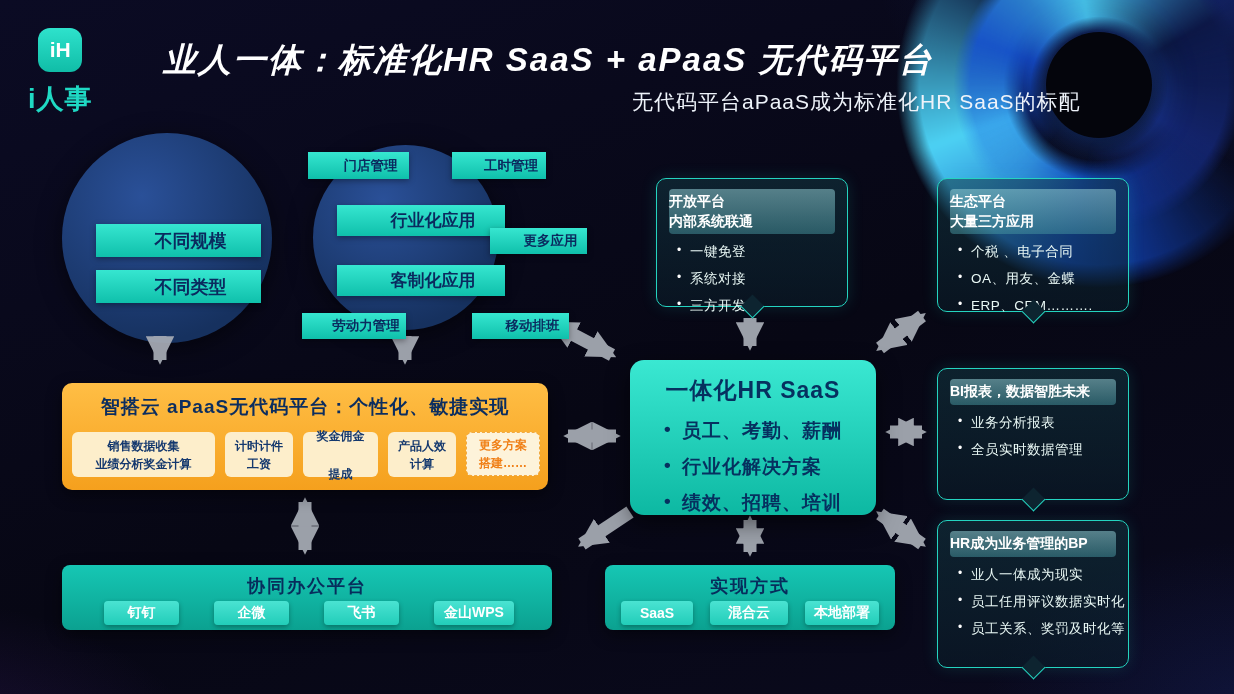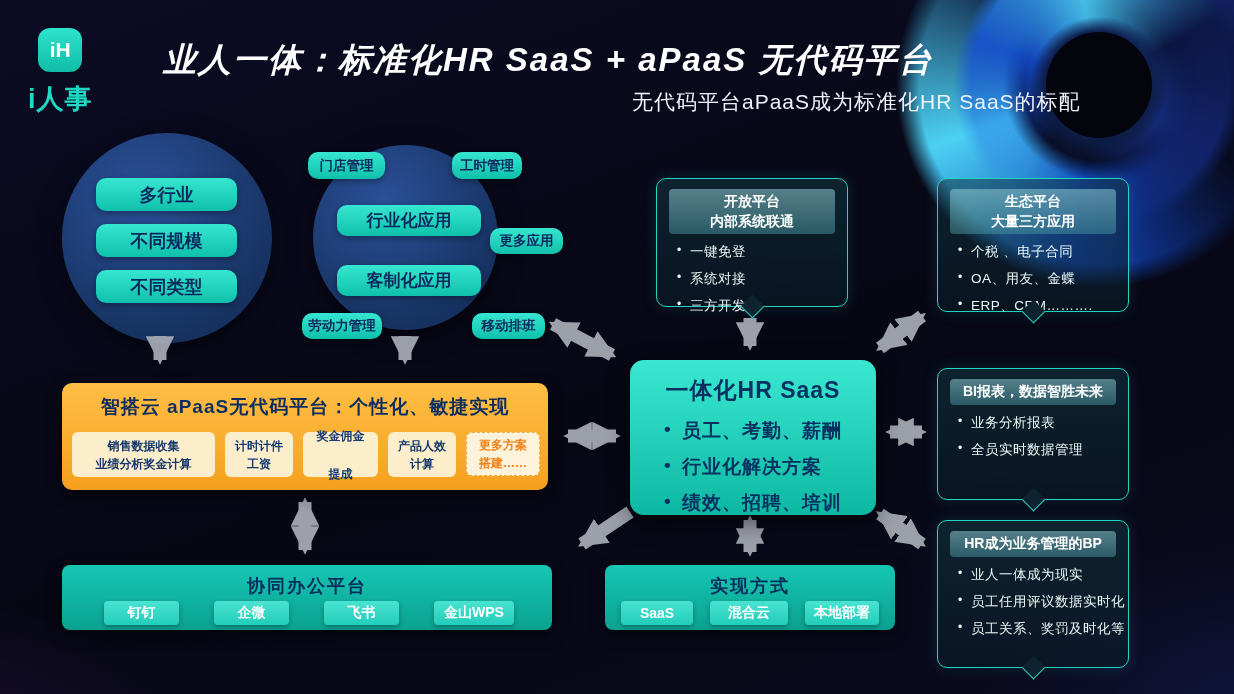--- a/index.html
+++ b/index.html
@@ -25,22 +25,22 @@
   .core{position:absolute;inset:152px;border-radius:50%;background:#04050c;box-shadow:0 0 34px 12px rgba(40,120,255,.25);}
   
   .logo-wrap{display:flex;align-items:center;gap:9px;z-index:2;flex-direction:column;}
   .logo-icon{width:44px;height:44px;border-radius:12px;background:linear-gradient(180deg,#2ee2cc,#10bda7);
     color:#fff;font-weight:800;font-size:21px;display:flex;align-items:center;justify-content:center;}
   .logo-text{color:#1fd9c4;font-size:27px;font-weight:800;letter-spacing:1px;}
   .main-title{color:#fff;font-size:33px;font-weight:700;letter-spacing:2px;z-index:2;}
   .subtitle{color:#eef3fa;font-size:21px;letter-spacing:1px;z-index:2;}
   
   .circle{border-radius:50%;z-index:0;background:radial-gradient(circle at 38% 30%, #2a5098, #16315f 75%);box-shadow:0 6px 24px rgba(0,0,0,.5);}
-  .teal-chip{background:linear-gradient(180deg,#36e6d0,#0fc0ab);color:#0a2a5e;font-weight:700;border-radius:10px;
-    display:flex;align-items:center;justify-content:center;box-shadow:0 2px 6px rgba(0,0,0,.35);text-align:center;}
+  .teal-chip{background:linear-gradient(180deg,#36e6d0,#0fc0ab);color:#0a2a5e;font-weight:700;border-radius:0;
+    display:flex;align-items:center;justify-content:center;box-shadow:0 2px 6px rgba(0,0,0,.35);text-align:center;padding-left:24px;}
   
   .orange-panel{background:linear-gradient(180deg,#ffbe45,#f5a01d);border-radius:10px;box-shadow:0 5px 16px rgba(0,0,0,.45);}
   .orange-title{color:#0b2d5f;font-weight:700;font-size:19px;text-align:center;margin-top:11px;letter-spacing:1px;}
   .cards{position:absolute;left:10px;top:49px;display:flex;gap:10px;}
   .card{background:#fdeecb;border-radius:6px;color:#14386e;font-weight:700;font-size:12px;text-align:center;
     display:flex;flex-direction:column;justify-content:center;line-height:1.5;height:45px;}
   .card.more{color:#f07f16;background:#fdf3da;border:1.5px dashed #f2a93f;height:42px;}
   
   .panel-teal{background:linear-gradient(180deg,#16c7b4,#0ba190);border-radius:8px;box-shadow:0 5px 16px rgba(0,0,0,.45);}
   .panel-title{color:#072d5c;font-weight:700;font-size:18px;text-align:center;margin-top:9px;letter-spacing:2px;}
@@ -51,21 +51,21 @@
   .hr-panel{background:linear-gradient(180deg,#3ae8d2,#0db8a2);border-radius:14px;box-shadow:0 8px 22px rgba(0,0,0,.5);}
   .hr-title{color:#06305f;font-weight:800;font-size:23px;text-align:center;margin-top:15px;letter-spacing:1px;}
   .hr-ul{margin:12px 0 0;padding:0 0 0 34px;list-style:none;}
   .hr-ul li{color:#06305f;font-weight:700;font-size:19px;margin:10px 0;position:relative;padding-left:18px;letter-spacing:1px;}
   .hr-ul li::before{content:"•";position:absolute;left:0;top:0;}
   
   .rbox{border:1.5px solid #24d4c0;border-radius:10px;z-index:2;
     background:linear-gradient(180deg, rgba(18,56,66,.55), rgba(10,30,42,.55));
     box-shadow:0 0 16px rgba(36,212,192,.15);}
   .rbox .hdr{margin:10px 12px 4px;background:linear-gradient(180deg, rgba(145,205,212,.55), rgba(70,150,160,.5));
-    border-radius:4px;color:#fff;font-weight:700;font-size:14px;text-align:center;padding:3px 0;line-height:1.4;}
+    border-radius:4px;color:#fff;font-weight:700;font-size:14px;text-align:left;padding:3px 0;line-height:1.4;}
   .rbox ul{margin:6px 0 0;padding:0 0 0 20px;list-style:none;}
   .rbox li{color:#e9f8f5;font-size:13.5px;margin:9px 0;position:relative;padding-left:13px;letter-spacing:.5px;}
   .rbox li::before{content:"•";position:absolute;left:0;top:0;color:#fff;font-size:12px;}
   .tail{position:absolute;left:50%;bottom:-9px;width:16px;height:16px;margin-left:-8px;transform:rotate(45deg);
     background:#0d2430;border-right:1.5px solid #24d4c0;border-bottom:1.5px solid #24d4c0;}
   svg.arrows{position:absolute;left:0;top:0;z-index:1;}
 </style>
 </head>
 <body>
 
@@ -78,21 +78,20 @@
   </div>
 
   <div class="abs logo-wrap" style="left:28px;top:28px;">
     <div class="logo-icon">iH</div>
     <div class="logo-text">i人事</div>
   </div>
   <div class="abs main-title" style="left:163px;top:38px;font-style:italic;">业人一体：标准化HR SaaS +  aPaaS 无代码平台</div>
   <div class="abs subtitle" style="left:632px;top:88px;">无代码平台aPaaS成为标准化HR SaaS的标配</div>
 
   <div class="abs circle" style="left:62px;top:133px;width:210px;height:210px;"></div>
-  <div class="abs teal-chip z2" style="left:96px;top:178px;width:141px;height:33px;font-size:18px;">多行业</div>
   <div class="abs teal-chip z2" style="left:96px;top:224px;width:141px;height:33px;font-size:18px;">不同规模</div>
   <div class="abs teal-chip z2" style="left:96px;top:270px;width:141px;height:33px;font-size:18px;">不同类型</div>
 
   <div class="abs circle" style="left:313px;top:145px;width:185px;height:185px;"></div>
   <div class="abs teal-chip z2" style="left:308px;top:152px;width:77px;height:27px;font-size:13.5px;">门店管理</div>
   <div class="abs teal-chip z2" style="left:452px;top:152px;width:70px;height:27px;font-size:13.5px;">工时管理</div>
   <div class="abs teal-chip z2" style="left:337px;top:205px;width:144px;height:31px;font-size:17px;">行业化应用</div>
   <div class="abs teal-chip z2" style="left:490px;top:228px;width:73px;height:26px;font-size:13.5px;">更多应用</div>
   <div class="abs teal-chip z2" style="left:337px;top:265px;width:144px;height:31px;font-size:17px;">客制化应用</div>
   <div class="abs teal-chip z2" style="left:302px;top:313px;width:80px;height:26px;font-size:13.5px;">劳动力管理</div>

